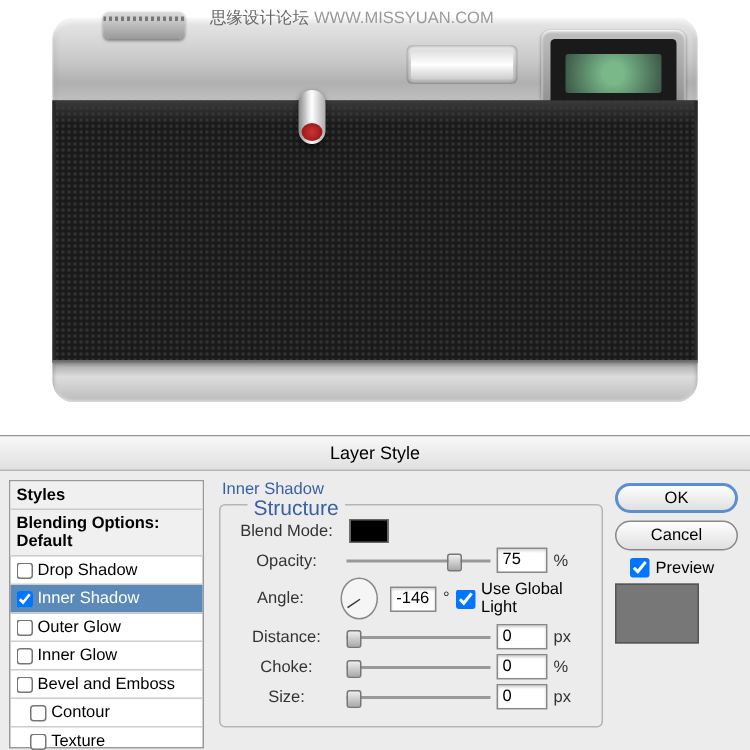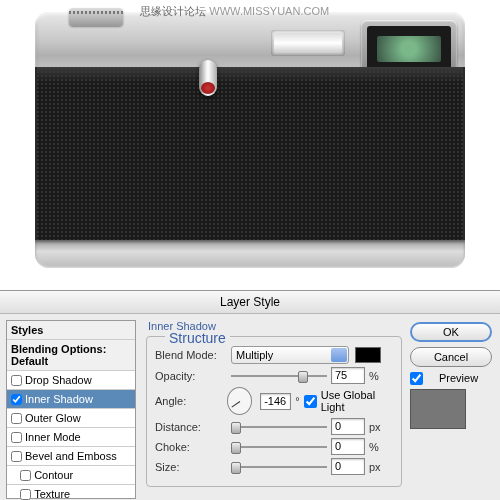--- a/index.html
+++ b/index.html
@@ -27,35 +27,35 @@
 .styles-col{width:130px;border-right:1px solid #b5b5b5;background:#fff;margin:6px 0 0 6px;border:1px solid #999}
 .style-row{padding:3px 4px;border-bottom:1px solid #ccc;display:flex;align-items:center;gap:3px;cursor:default}
 .style-row.header{background:#f0f0f0;font-weight:bold}
 .style-row.sel{background:#5b8ab8;color:#fff}
 .style-row input[type=checkbox]{width:11px;height:11px}
 .settings-col{flex:1;padding:6px 8px 0 10px}
 .fieldset{border:1px solid #b5b5b5;border-radius:4px;padding:6px 8px 8px;position:relative;margin-top:4px}
 .fieldset .legend{position:absolute;top:-7px;left:18px;background:#ececec;padding:0 4px;color:#3a5fa5;font-size:14px}
 .grp-title{color:#3a5fa5;margin-bottom:4px;margin-left:2px}
 .frow{display:flex;align-items:center;margin:3px 0;gap:4px}
-.flabel{width:72px;text-align:left;color:#333}
+.flabel{width:72px;text-align:center;color:#333}
 .select{flex:0 0 118px;height:18px;background:linear-gradient(180deg,#fff,#e8e8e8);border:1px solid #999;border-radius:3px;padding:1px 4px;display:flex;align-items:center;position:relative}
 .select::after{content:"";position:absolute;right:1px;top:1px;bottom:1px;width:16px;background:linear-gradient(180deg,#a8c4f0,#6a9ae0);border-radius:2px}
 .swatch{width:26px;height:16px;background:#000;border:1px solid #666;margin-left:2px}
 .slider{flex:0 0 96px;height:14px;position:relative}
 .slider::before{content:"";position:absolute;left:0;right:0;top:6px;height:2px;background:#999}
 .slider .thumb{position:absolute;top:2px;width:10px;height:12px;background:linear-gradient(180deg,#eee,#aaa);border:1px solid #777;border-radius:2px}
 .numbox{width:34px;height:17px;border:1px solid #888;background:#fff;padding:1px 3px;box-shadow:inset 0 1px 2px rgba(0,0,0,.2)}
 .unit{color:#333}
 .angle-dial{width:28px;height:28px;border:1px solid #888;border-radius:50%;background:#f5f5f5;position:relative;margin:0 4px}
 .angle-dial::after{content:"";position:absolute;left:50%;top:50%;width:10px;height:1px;background:#333;transform-origin:left;transform:rotate(146deg)}
 .btns-col{width:90px;padding:8px 8px 0 0}
 .btn{display:block;width:100%;height:20px;margin-bottom:5px;background:linear-gradient(180deg,#fdfdfd,#e0e0e0);border:1px solid #888;border-radius:10px;text-align:center;line-height:18px;cursor:default}
 .btn.primary{border:2px solid #5a8fd6;line-height:16px}
-.prev-row{display:flex;gap:16px;margin:2px 0 4px}
+.prev-row{display:flex;align-items:center;gap:4px;margin:2px 10px 4px}
 .prev-swatch{width:56px;height:40px;background:#777;border:1px solid #555;margin-top:4px}
 </style>
 </head>
 <body>
 
 <div class="watermark">
   <span class="cn">思缘设计论坛</span>&nbsp;<span>WWW.MISSYUAN.COM</span>
 </div>
 
 <div class="camera-area">
@@ -88,39 +88,36 @@
       <div class="style-row sel">
           <input type="checkbox" checked="" style="">
           <span>Inner Shadow</span>
         </div>
       <div class="style-row">
           <input type="checkbox" style="">
           <span>Outer Glow</span>
         </div>
       <div class="style-row">
           <input type="checkbox" style="">
-          <span>Inner Mode</span>
+          <span>Inner Glow</span>
         </div>
       <div class="style-row">
           <input type="checkbox" style="">
           <span>Bevel and Emboss</span>
         </div>
       <div class="style-row">&nbsp;&nbsp;<input type="checkbox" style=""><span>Contour</span></div>
       <div class="style-row">&nbsp;&nbsp;<input type="checkbox" style=""><span>Texture</span></div>
     </div>
 
     <div class="settings-col">
       <div class="grp-title">Inner Shadow</div>
       <div class="fieldset">
         <div class="legend">Structure</div>
         <div class="frow">
           <div class="flabel">Blend Mode:</div>
-          <div class="select">
-              <span>Multiply</span>
-            </div>
           <div class="swatch"></div>
         </div>
         <div class="frow">
           <div class="flabel">Opacity:</div>
           <div class="slider">
               <div class="thumb" style="left:70%"></div>
             </div>
           <div class="numbox">75</div>
           <span class="unit">%</span>
         </div>

